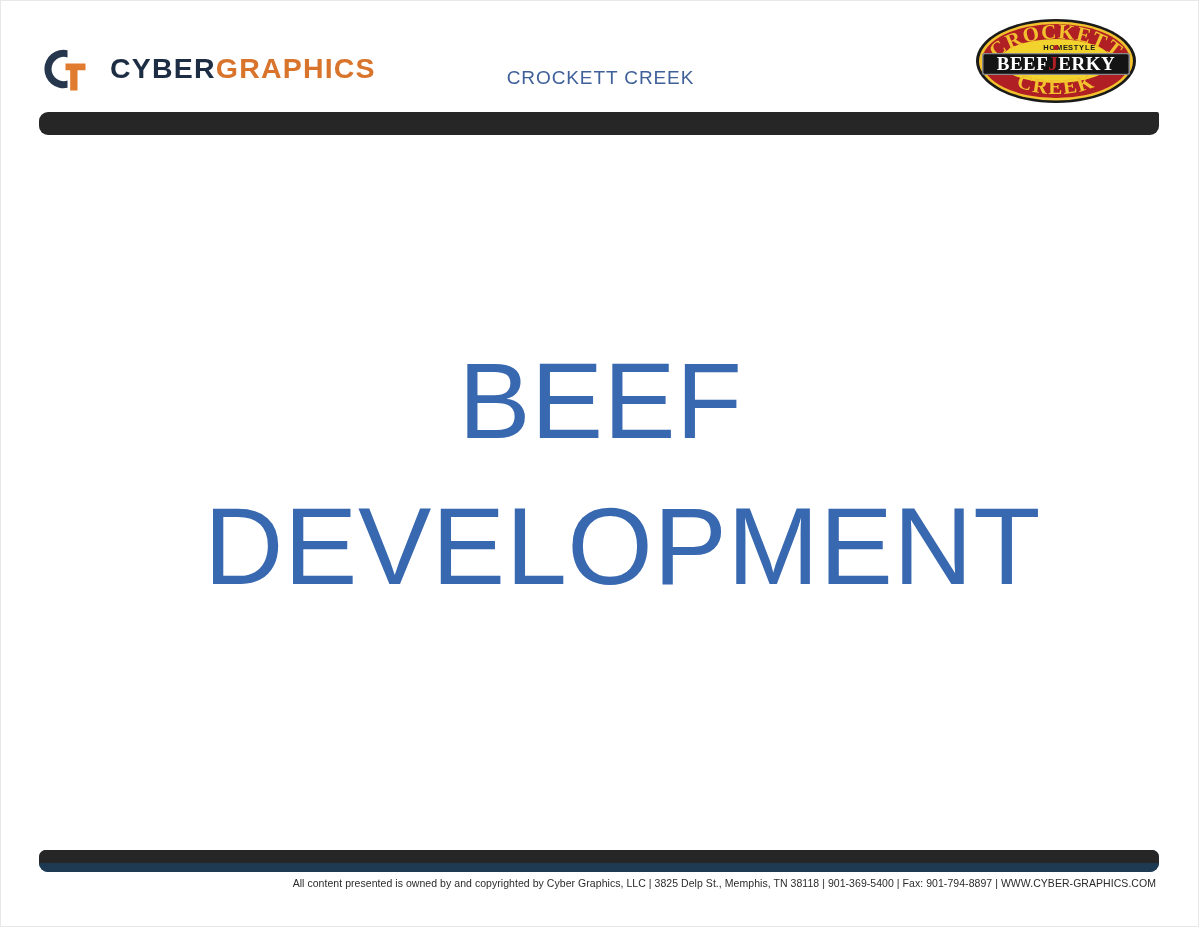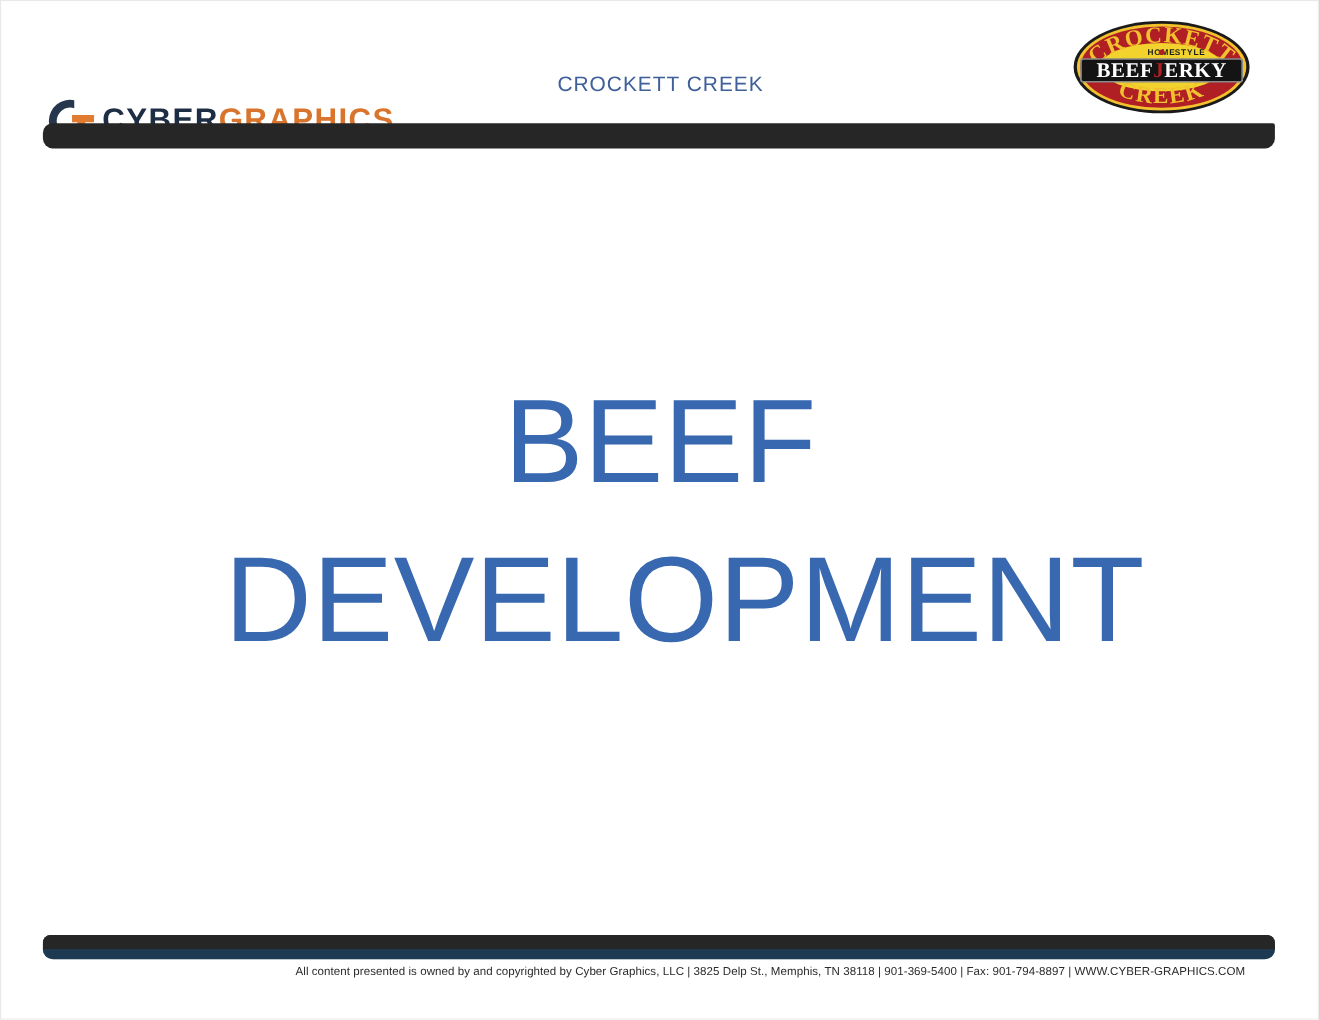--- a/index.html
+++ b/index.html
@@ -28,23 +28,22 @@
     width:1199px;
     height:110px;
   }
 
   
   .cg-logo {
     position:absolute;
     left:38px; top:44px;
     display:flex;
     align-items:center;
-    gap:2px;
+    gap:19px;
     height:48px;
-    margin-top:41px;
   }
 
   .cg-mark {
     position:relative;
     width:52px; height:48px;
     flex:0 0 auto;
   }
 
   .cg-wordmark {
     font-size:28.5px;
@@ -126,21 +125,21 @@
     left:0; bottom:0;
     width:100%; height:9px;
     background:#1e3a52;
   }
 
   
   .footer {
     position:absolute;
     left:0; top:876px;
     width:1199px;
-    padding-right:68px;
+    padding-right:44px;
     text-align:right;
     font-size:10.5px;
     color:#2b2b2b;
     letter-spacing:0.05px;
     white-space:nowrap;
   }
 </style>
 </head>
 <body>
 

